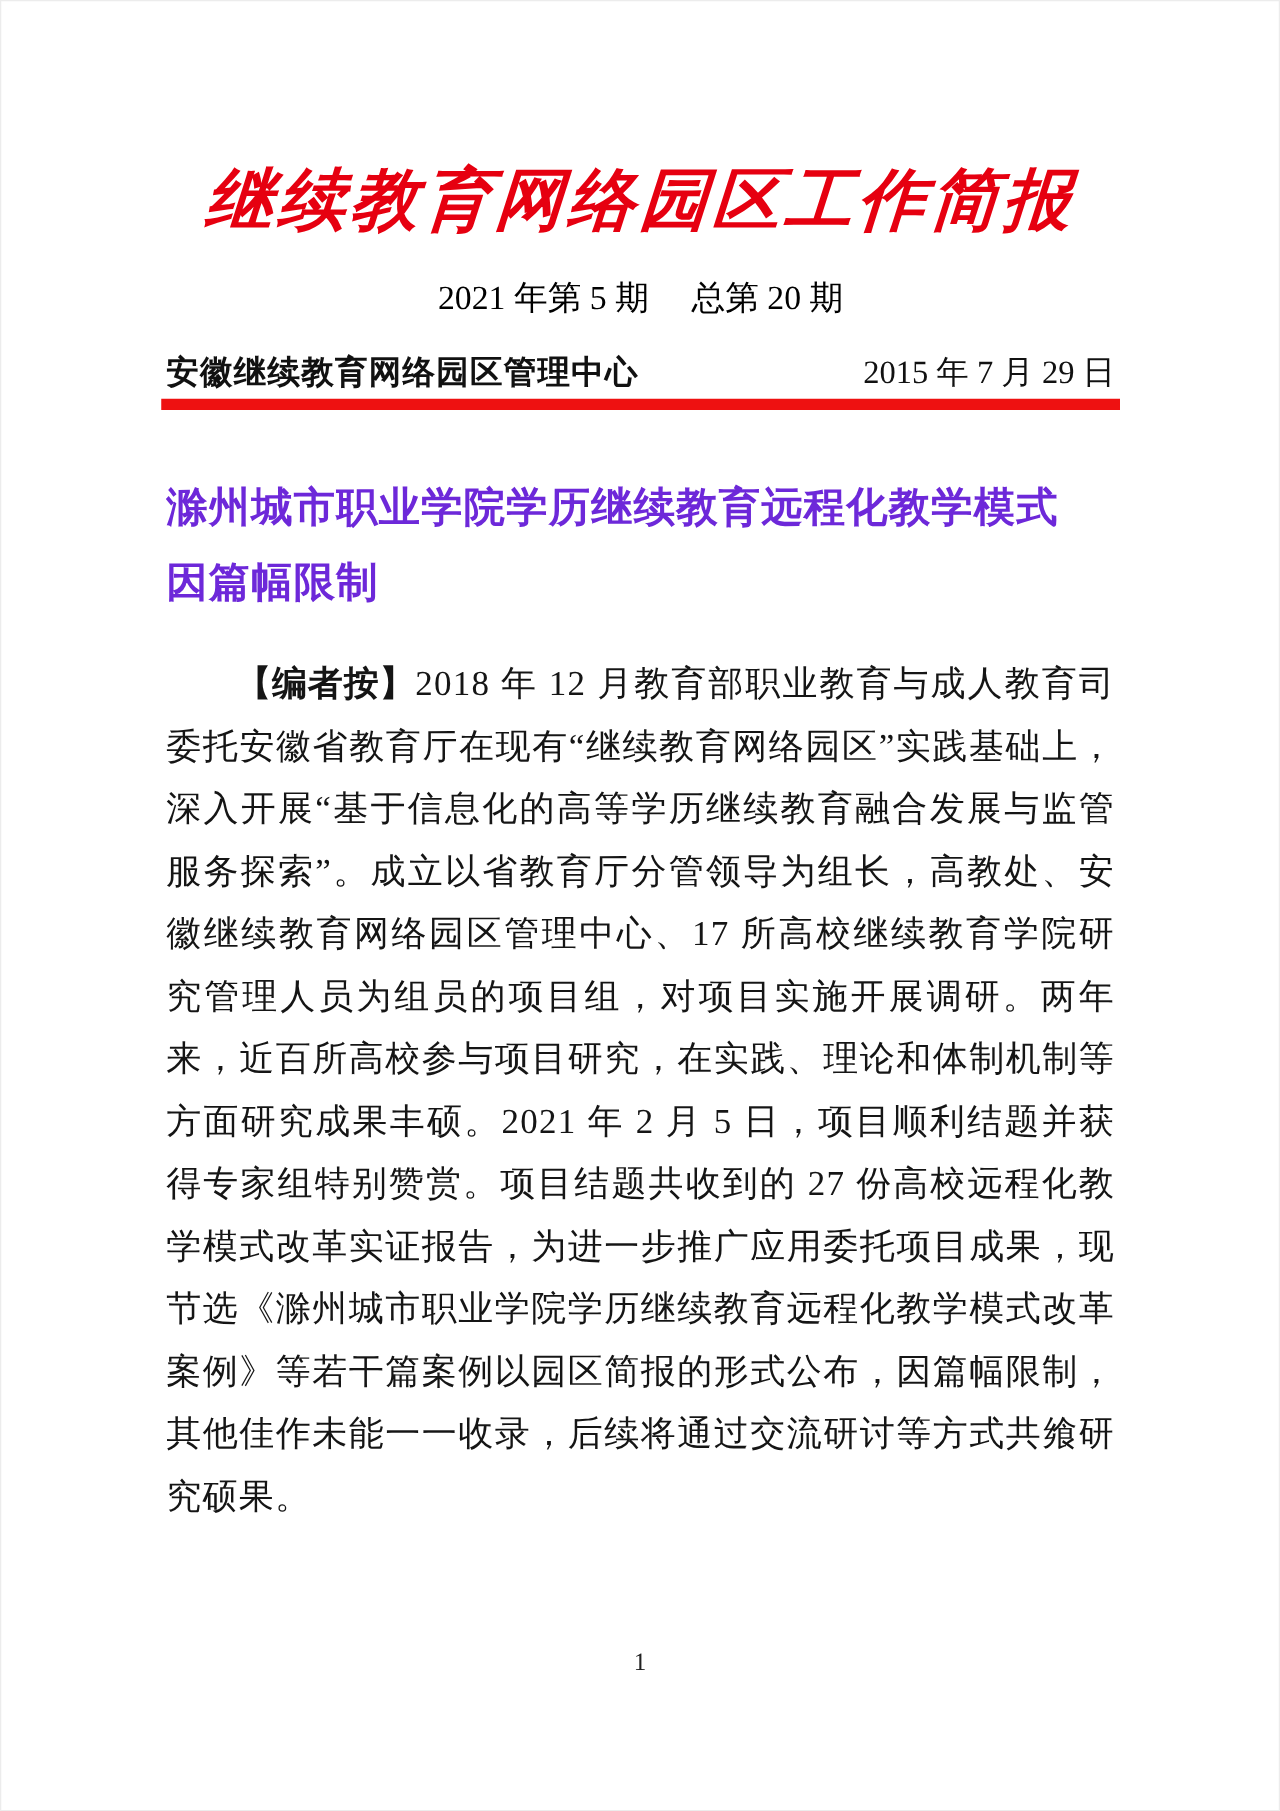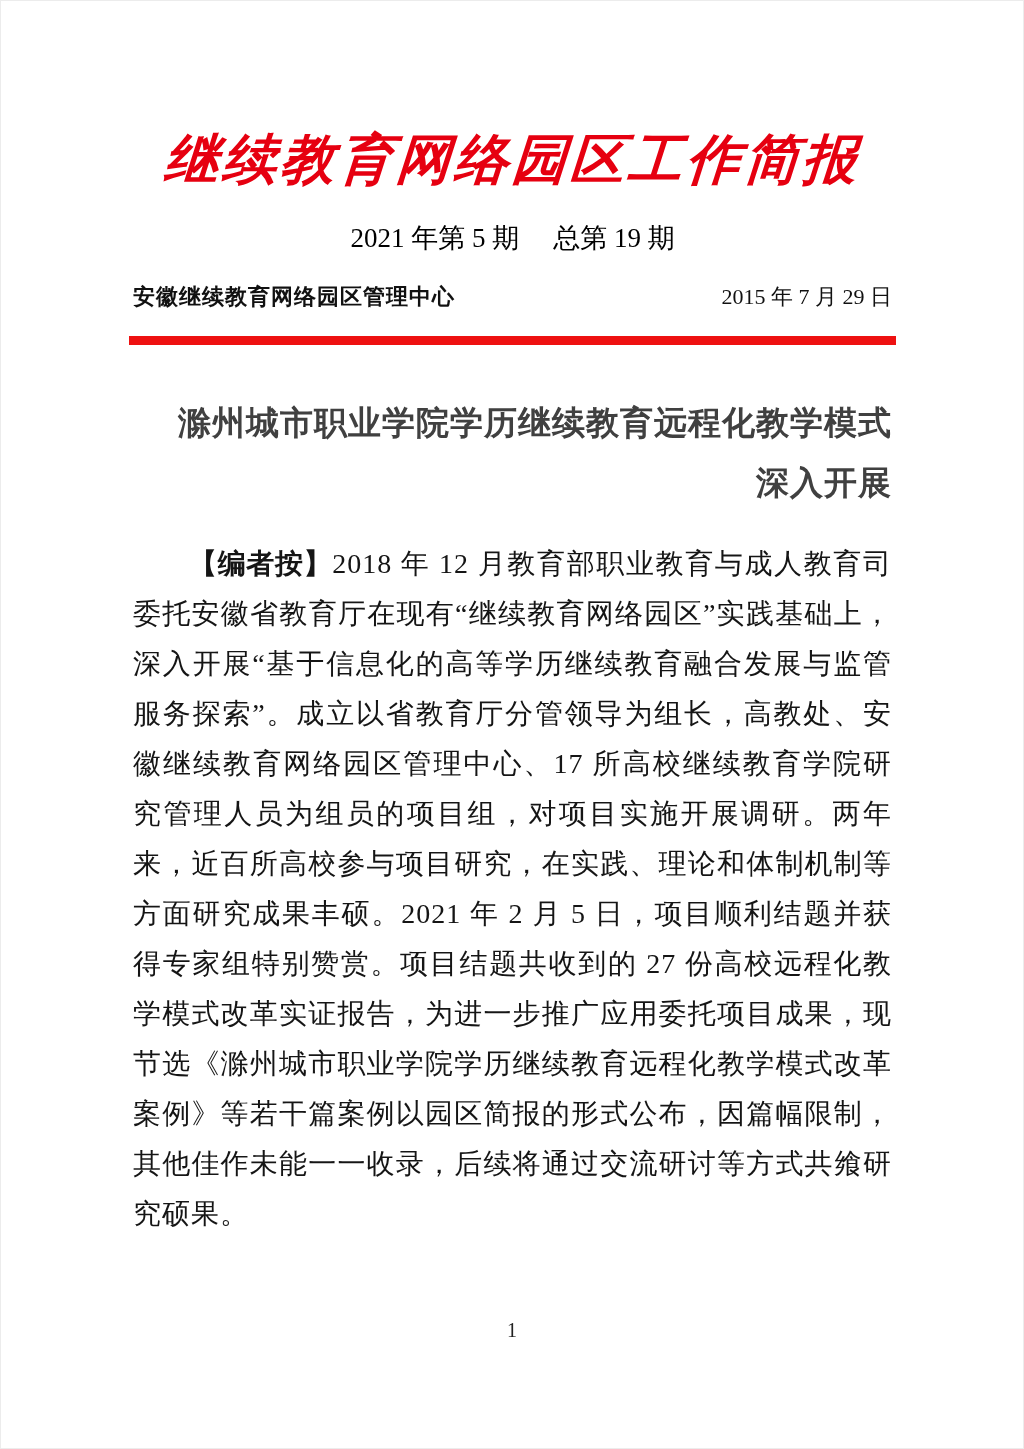--- a/index.html
+++ b/index.html
@@ -40,45 +40,45 @@
     margin-bottom: 24px;
     color: #000000;
   }
   .issue-line .issue-no {
     margin-right: 34px;
   }
   .publisher-row {
     display: flex;
     justify-content: space-between;
     align-items: baseline;
-    font-size: 22px;
+    font-size: 26px;
     line-height: 34px;
-    margin-bottom: 22px;
+    margin-bottom: 4px;
   }
   .publisher {
     font-family: "Liberation Sans", "DejaVu Sans", sans-serif;
     font-weight: bold;
     letter-spacing: 1px;
   }
   .pub-date {
     font-family: "Liberation Serif", "DejaVu Serif", serif;
   }
   .red-rule {
     height: 9px;
     background: #ee1111;
     margin: 0 -4px 0 -4px;
   }
   .article-title {
     margin: 48px 0 26px 0;
-    text-align: right;
+    text-align: left;
     font-family: "Liberation Sans", "DejaVu Sans", sans-serif;
     font-weight: bold;
     font-size: 33px;
     line-height: 60px;
-    color: #404040;
+    color: #6d28d9;
     letter-spacing: 1px;
   }
   .article-body {
     margin: 0;
     font-size: 28px;
     line-height: 50px;
     text-align: justify;
     text-indent: 2em;
     letter-spacing: 1px;
     color: #151515;
@@ -100,33 +100,33 @@
   }
 </style>
 </head>
 <body>
 
 <div class="page">
 
   <h1 class="masthead">继续教育网络园区工作简报</h1>
 
   <div class="issue-line">
-    <span class="issue-no">2021 年第 5 期</span><span>总第 19 期</span>
+    <span class="issue-no">2021 年第 5 期</span><span>总第 20 期</span>
   </div>
 
   <div class="publisher-row">
     <span class="publisher">安徽继续教育网络园区管理中心</span>
     <span class="pub-date">2015 年 7 月 29 日</span>
   </div>
 
   <div class="red-rule"></div>
 
   <h2 class="article-title">
     <div>滁州城市职业学院学历继续教育远程化教学模式</div>
-    <div>深入开展</div>
+    <div>因篇幅限制</div>
   </h2>
 
   <p class="article-body">
     <span class="lead-label">【编者按】</span><span>2018 年 12 月教育部职业教育与成人教育司委托安徽省教育厅在现有“继续教育网络园区”实践基础上，深入开展“基于信息化的高等学历继续教育融合发展与监管服务探索”。成立以省教育厅分管领导为组长，高教处、安徽继续教育网络园区管理中心、17 所高校继续教育学院研究管理人员为组员的项目组，对项目实施开展调研。两年来，近百所高校参与项目研究，在实践、理论和体制机制等方面研究成果丰硕。2021 年 2 月 5 日，项目顺利结题并获得专家组特别赞赏。项目结题共收到的 27 份高校远程化教学模式改革实证报告，为进一步推广应用委托项目成果，现节选《滁州城市职业学院学历继续教育远程化教学模式改革案例》等若干篇案例以园区简报的形式公布，因篇幅限制，其他佳作未能一一收录，后续将通过交流研讨等方式共飨研究硕果。</span>
   </p>
 
   <div class="page-footer">
     <span>1</span>
   </div>
 

